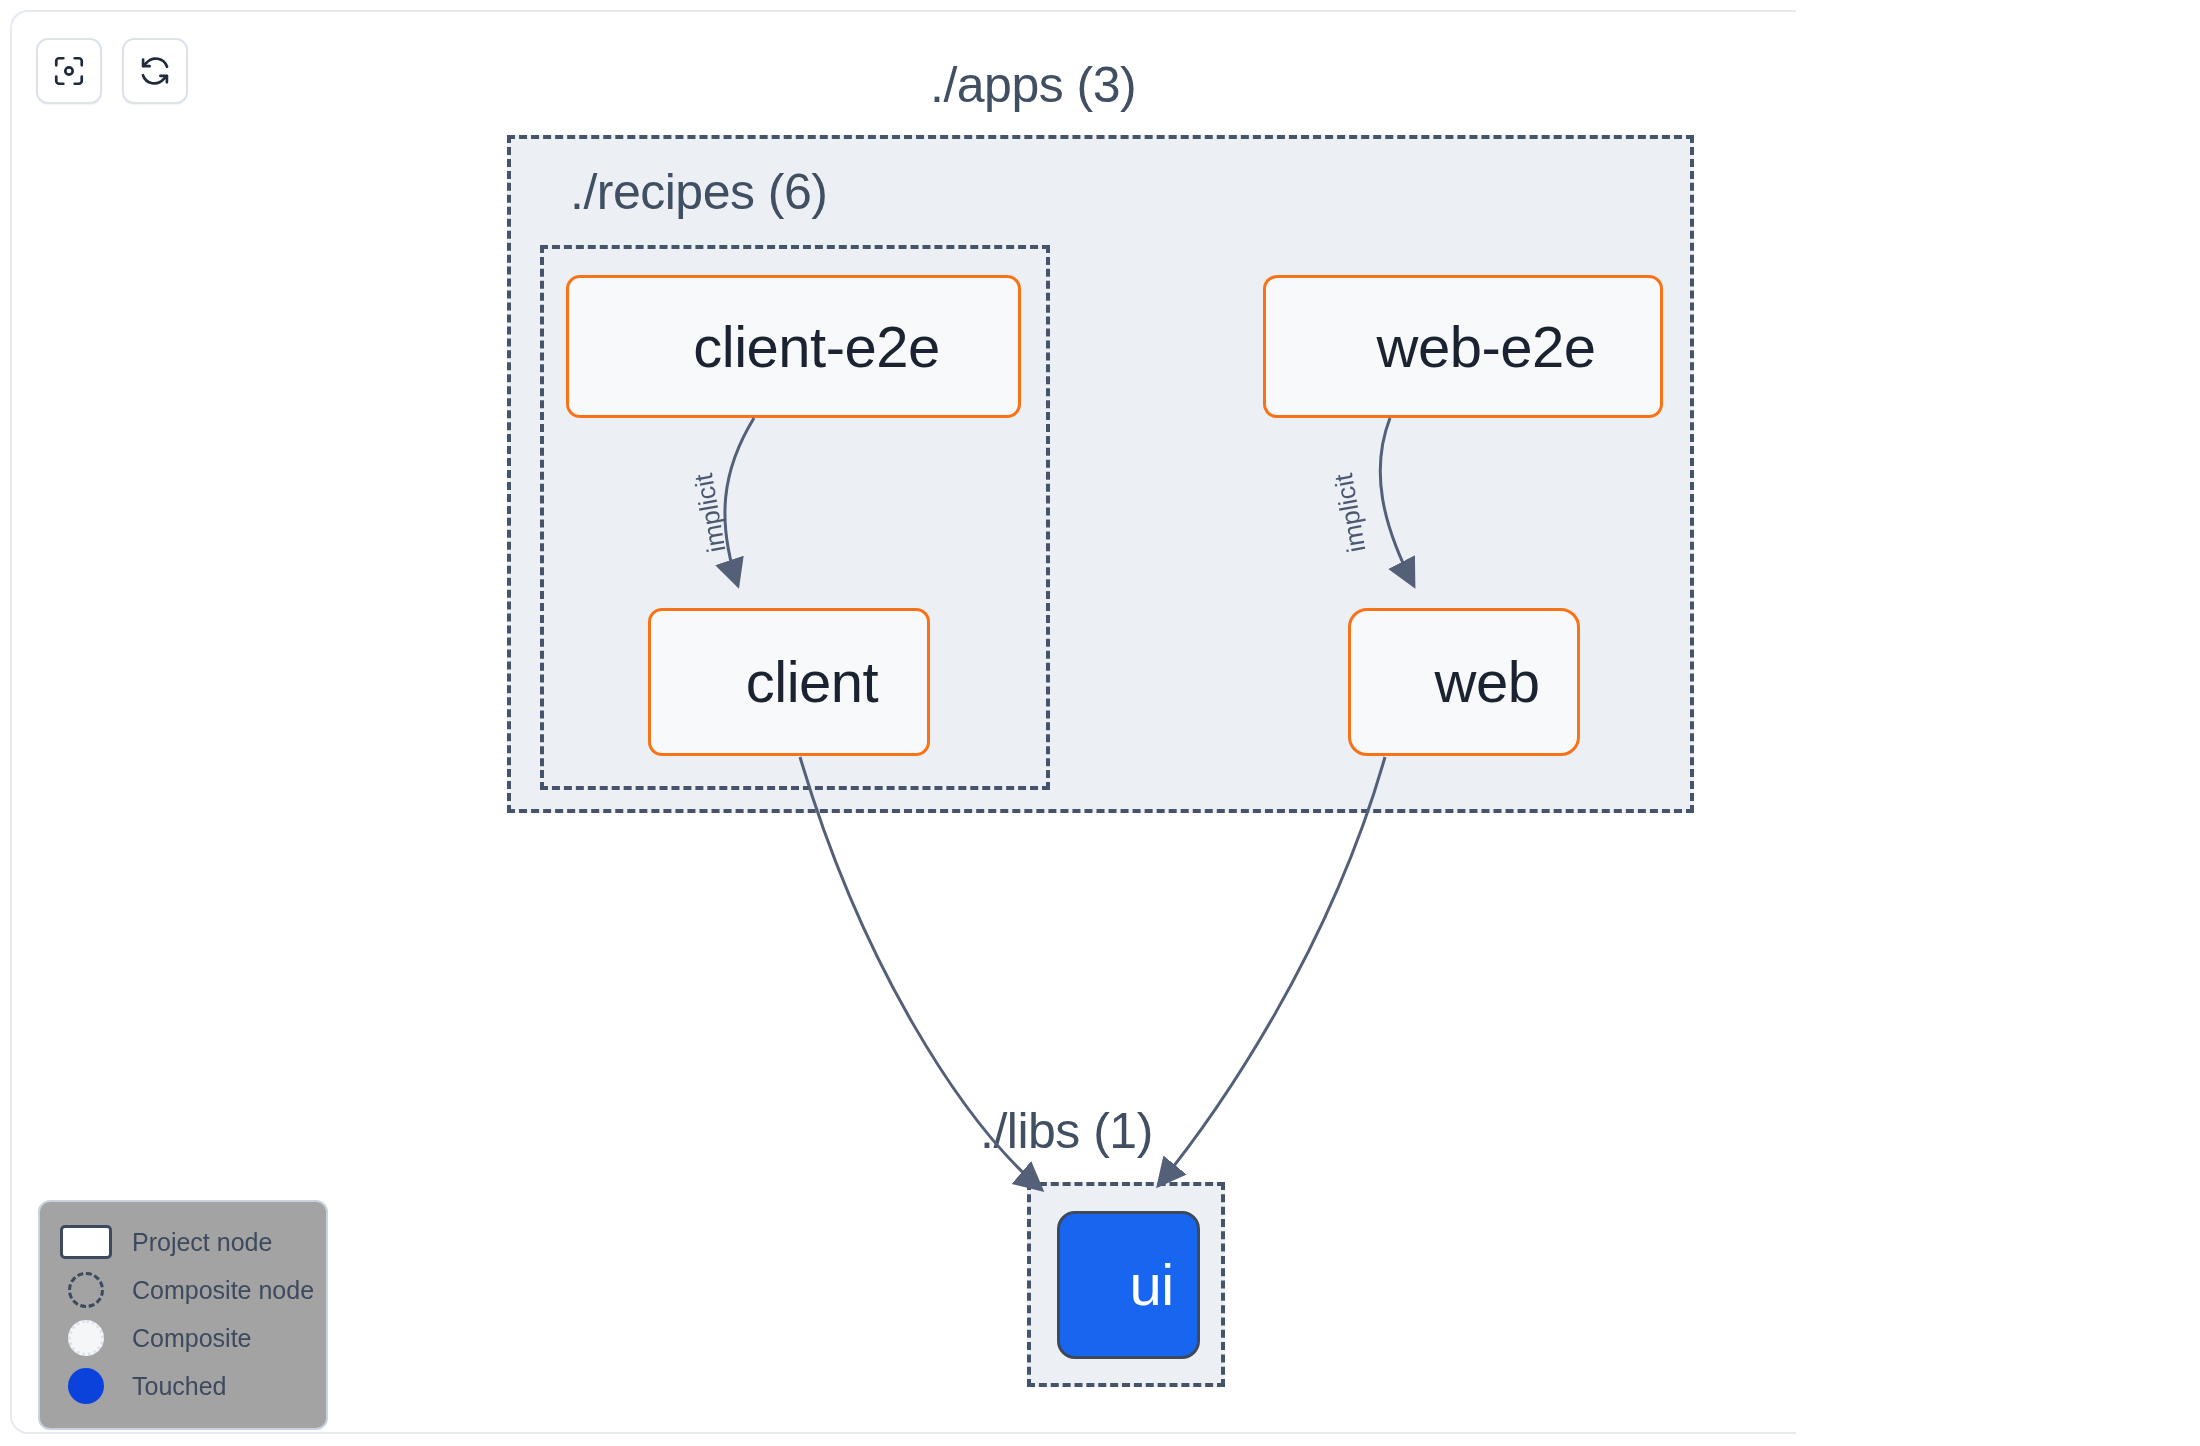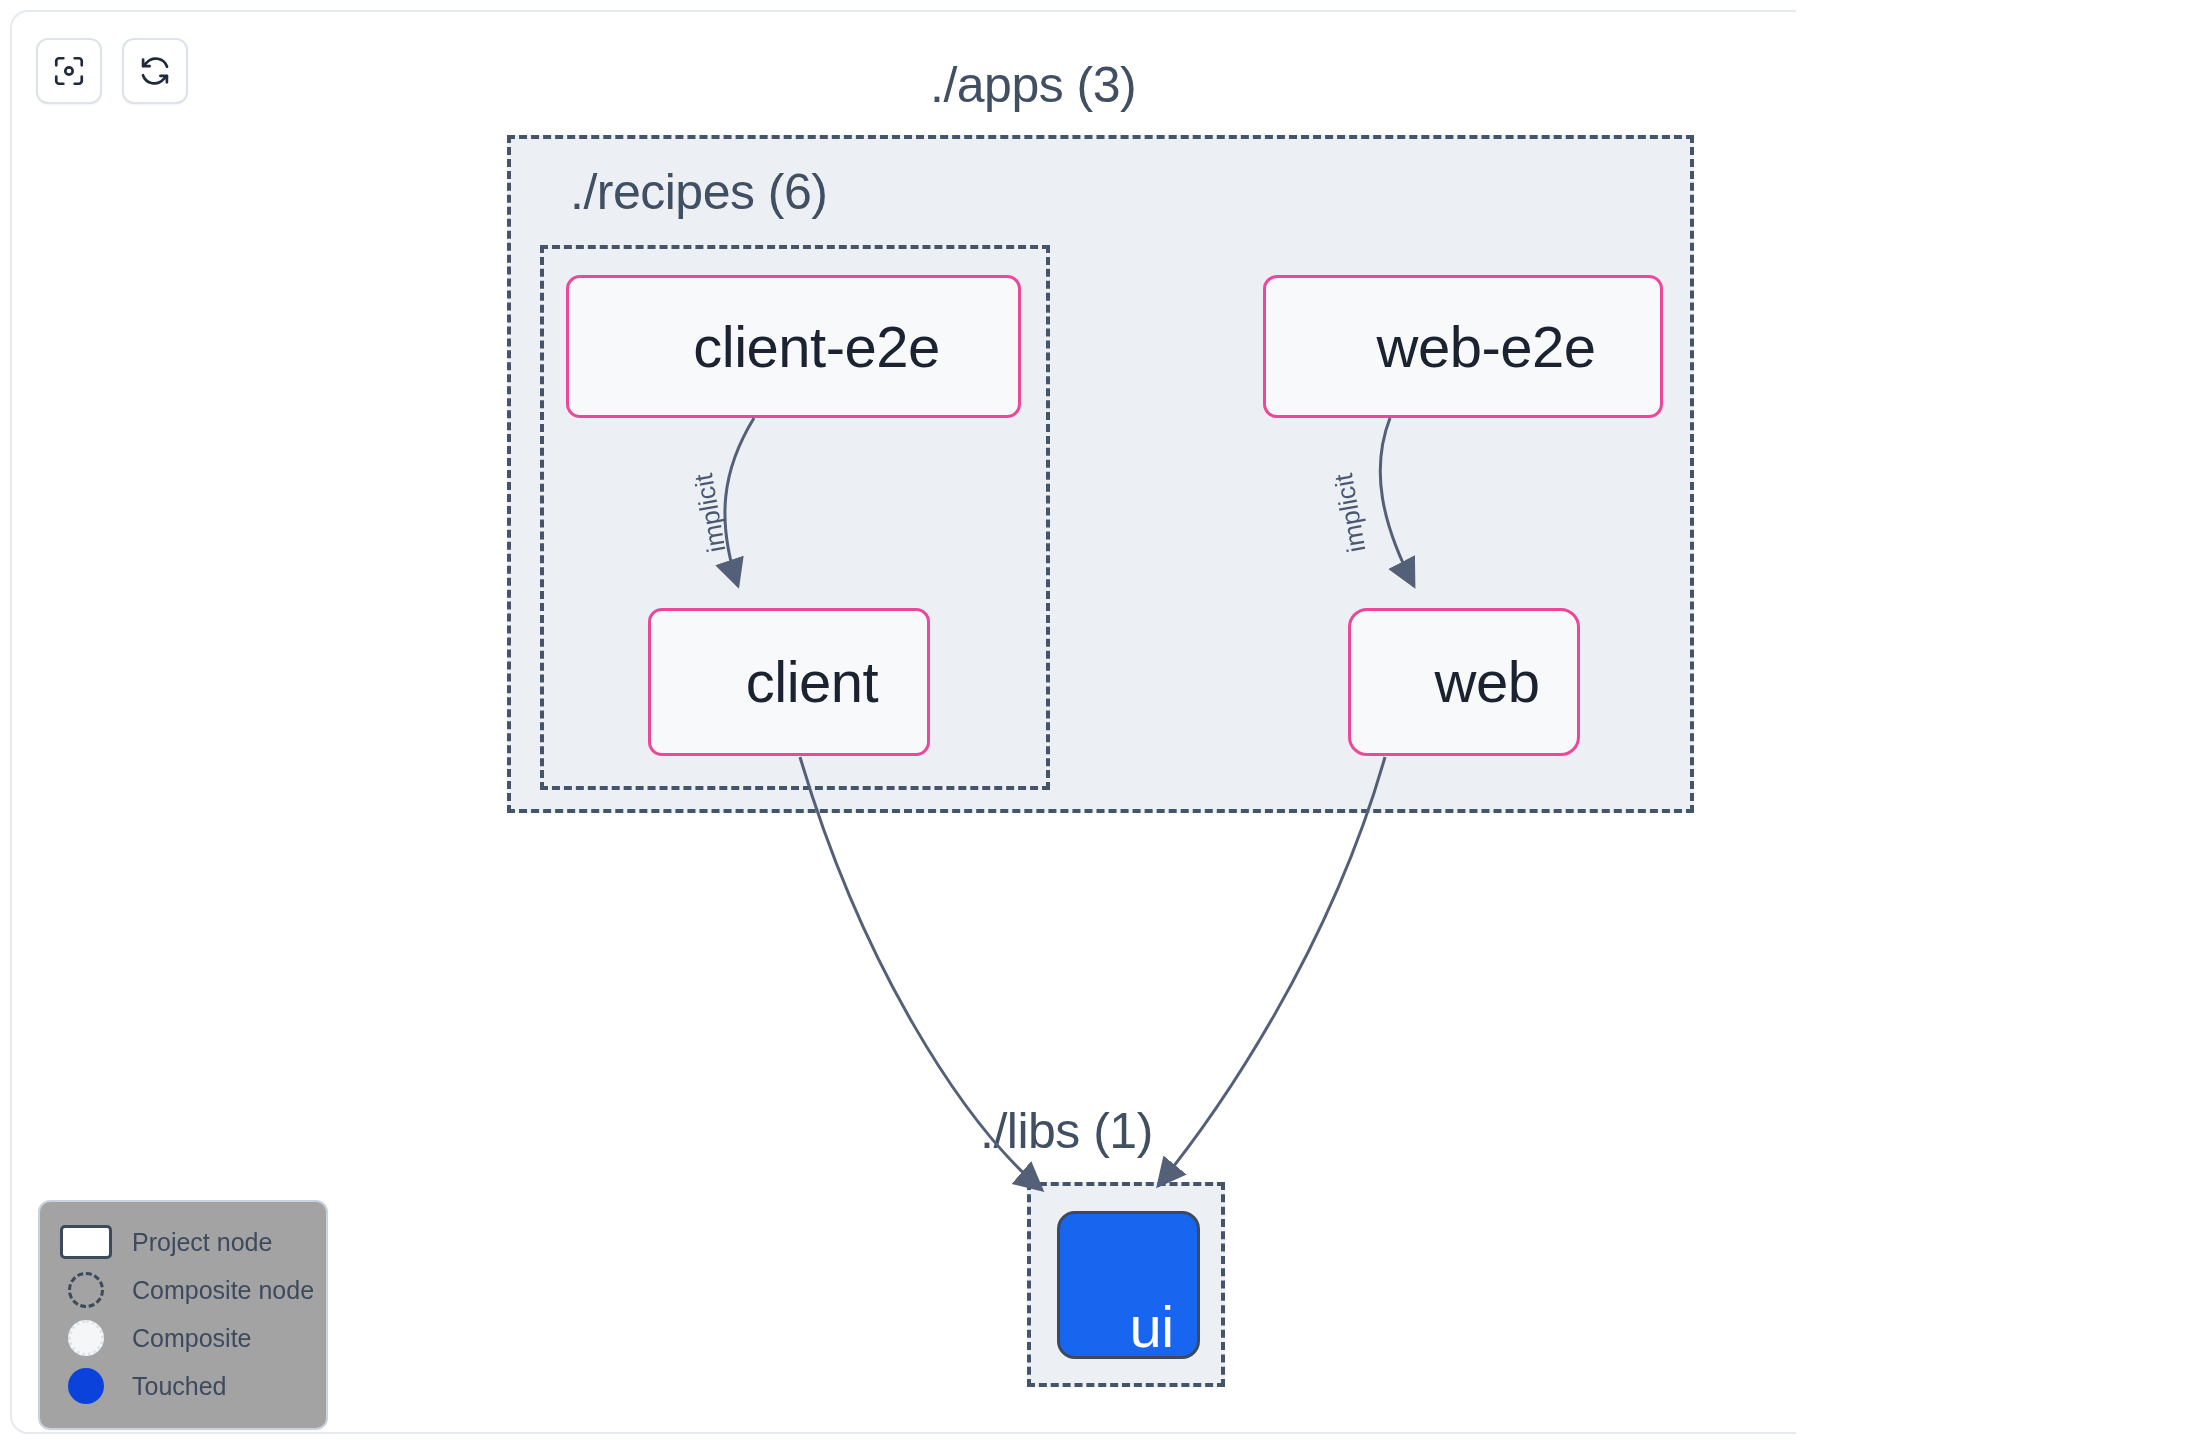--- a/index.html
+++ b/index.html
@@ -90,21 +90,21 @@
     white-space: nowrap;
     letter-spacing: -0.5px;
     z-index: 15;
     font-family: "Liberation Sans", sans-serif;
   }
 
   
   .node {
     position: absolute;
     background: #f7f9fb;
-    border: 3px solid #ec4899;
+    border: 3px solid #f97316;
     border-radius: 14px;
     display: flex;
     align-items: center;
     justify-content: center;
     box-sizing: border-box;
     z-index: 10;
     cursor: pointer;
     padding-left: 46px;
   }
   .node-label {
@@ -242,21 +242,21 @@
     </div>
 
     <div class="node" style="left:648px; top:608px; width:282px; height:148px;">
       <span class="node-label">client</span>
     </div>
 
     <div class="node" style="left:1348px; top:608px; width:232px; height:148px;border-radius:19px;">
       <span class="node-label">web</span>
     </div>
 
-    <div class="node touched" style="left:1057px; top:1211px; width:143px; height:148px;align-items:flex-end;">
+    <div class="node touched" style="left:1057px; top:1211px; width:143px; height:148px;">
       <span class="node-label">ui</span>
     </div>
 
   </div>
 
   <div class="toolbar">
     <div class="tool-btn">
       <span>
         <svg width="34" height="34" viewBox="0 0 24 24" fill="none" stroke="#1f2a3a" stroke-width="1.9" stroke-linecap="round" stroke-linejoin="round">
           <path d="M3 8 V5 a2 2 0 0 1 2-2 h3"></path>

